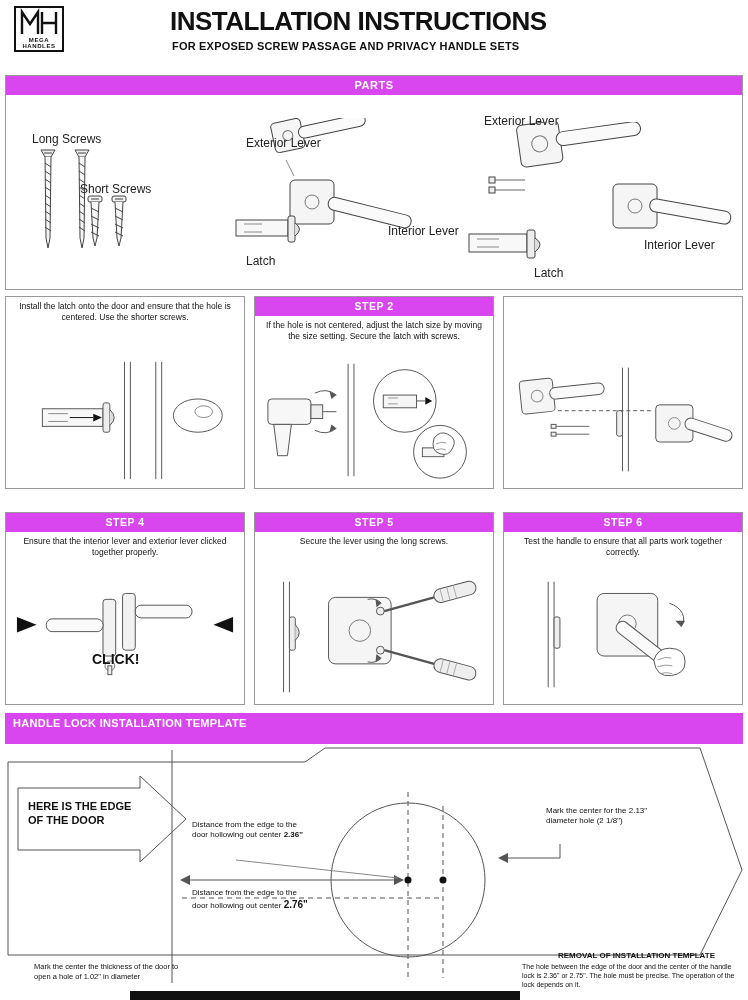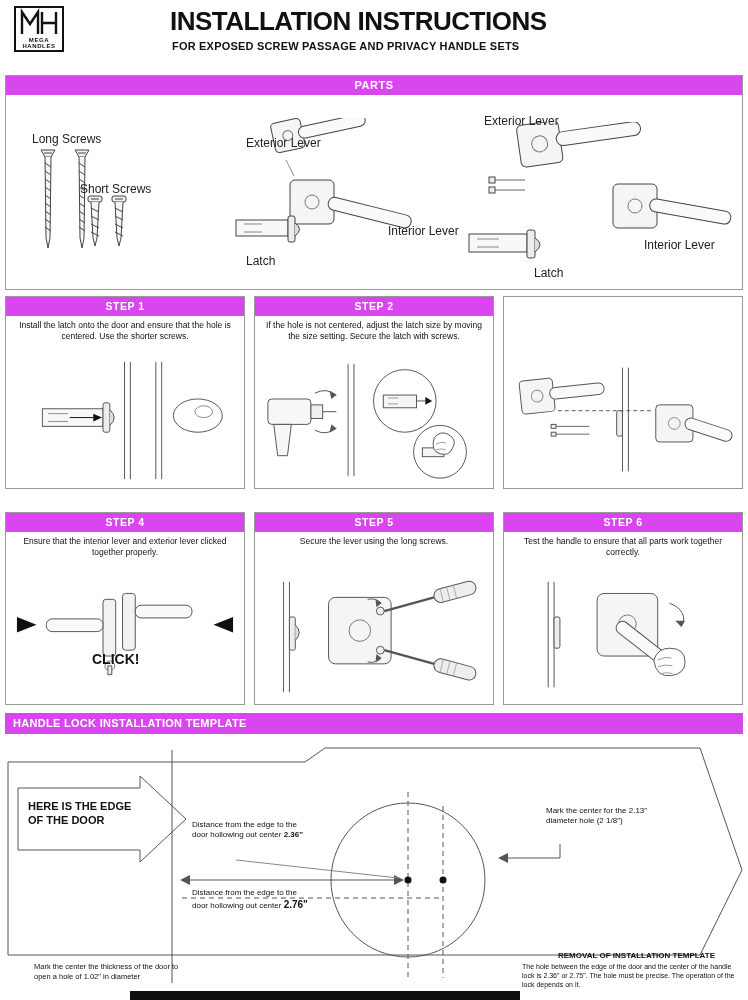--- a/index.html
+++ b/index.html
@@ -18,21 +18,21 @@
   
   .steps{position:absolute;left:5px;width:738px;display:grid;grid-template-columns:1fr 1fr 1fr;gap:9px;}
   .steps.row1{top:296px;}
   .steps.row2{top:512px;}
   .step-box{border:1px solid #999;height:193px;position:relative;box-sizing:border-box;background:#fff;}
   .step-bar{height:19px;line-height:19px;text-align:center;font-size:10.5px;letter-spacing:.5px;}
   .step-text{font-size:8.5px;line-height:1.25;text-align:center;padding:4px 10px 0;}
   .step-art{position:absolute;left:0;bottom:2px;width:100%;height:132px;}
   .click-note{position:absolute;left:86px;top:138px;font-size:14px;font-weight:bold;}
   
-  .tmpl-bar{position:absolute;left:5px;top:713px;width:738px;height:21px;line-height:21px;font-size:11px;letter-spacing:.3px;padding-left:8px;box-sizing:border-box;}
+  .tmpl-bar{position:absolute;left:5px;top:713px;width:738px;height:31px;line-height:21px;font-size:11px;letter-spacing:.3px;padding-left:8px;box-sizing:border-box;}
   .template{position:absolute;left:0;top:740px;width:748px;height:260px;padding-left:39px;}
   .tmpl-svg{position:absolute;left:0;top:0;width:748px;height:260px;}
   .edge-label{position:absolute;left:28px;top:60px;width:112px;font-size:11px;font-weight:bold;line-height:1.25;}
   .dist1{position:absolute;left:192px;top:80px;width:120px;font-size:8px;line-height:1.3;}
   .dist2{position:absolute;left:192px;top:148px;width:120px;font-size:8px;line-height:1.3;}
   .dist-val{font-weight:bold;}
   .dist2 .dist-val{font-size:10px;}
   .mark-center{position:absolute;left:546px;top:66px;width:108px;font-size:8px;line-height:1.3;}
   .mark-thickness{position:absolute;left:10px;top:222px;width:162px;font-size:7.5px;line-height:1.3;margin-left:24px;}
   .removal-title{position:absolute;left:558px;top:211px;font-size:8px;font-weight:bold;}
@@ -137,21 +137,20 @@
     </g>
   </svg>
   <div class="lbl" style="left:478px;top:38px;">Exterior Lever</div>
   <div class="lbl" style="left:638px;top:162px;">Interior Lever</div>
   <div class="lbl" style="left:528px;top:190px;">Latch</div>
 </div>
 
 <div class="steps row1">
 
   <div class="step-box">
-    <div class="black-bar step-bar">STEP 1</div>
     <div class="step-text">Install the latch onto the door and ensure that the hole is centered. Use the shorter screws.</div>
     <svg class="step-art" viewBox="0 0 237 135">
       <g stroke="#555" stroke-width="1" fill="none">
         <path d="M118,8 V128 M124,8 V128 M150,8 V128 M156,8 V128"></path>
         <rect x="34" y="56" width="62" height="18" fill="#f7f7f7"></rect>
         <path d="M40,61 h20 M40,69 h20" stroke="#888"></path>
         <rect x="96" y="50" width="7" height="30" rx="2" fill="#ededed"></rect>
         <path d="M103,57 q9,8 0,16" fill="#ddd"></path>
         <path d="M62,65 H86" stroke="#111"></path>
         <polygon points="86,61 95,65 86,69" fill="#111" stroke="none"></polygon>

